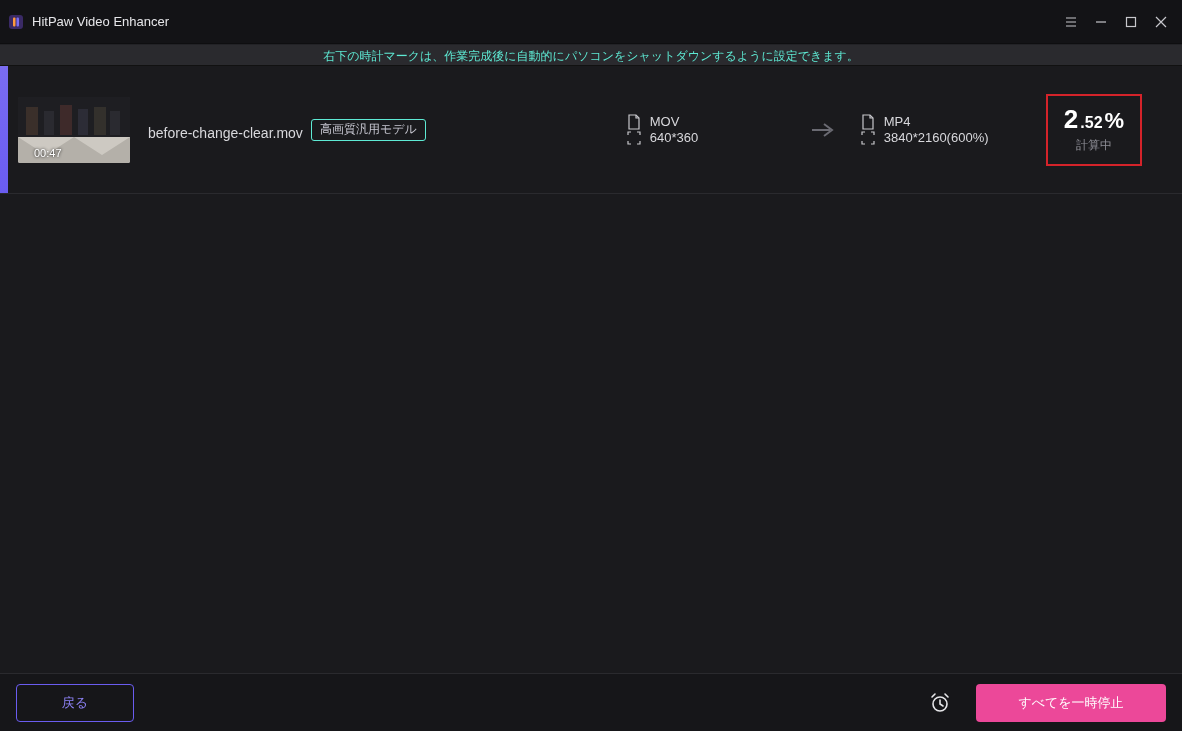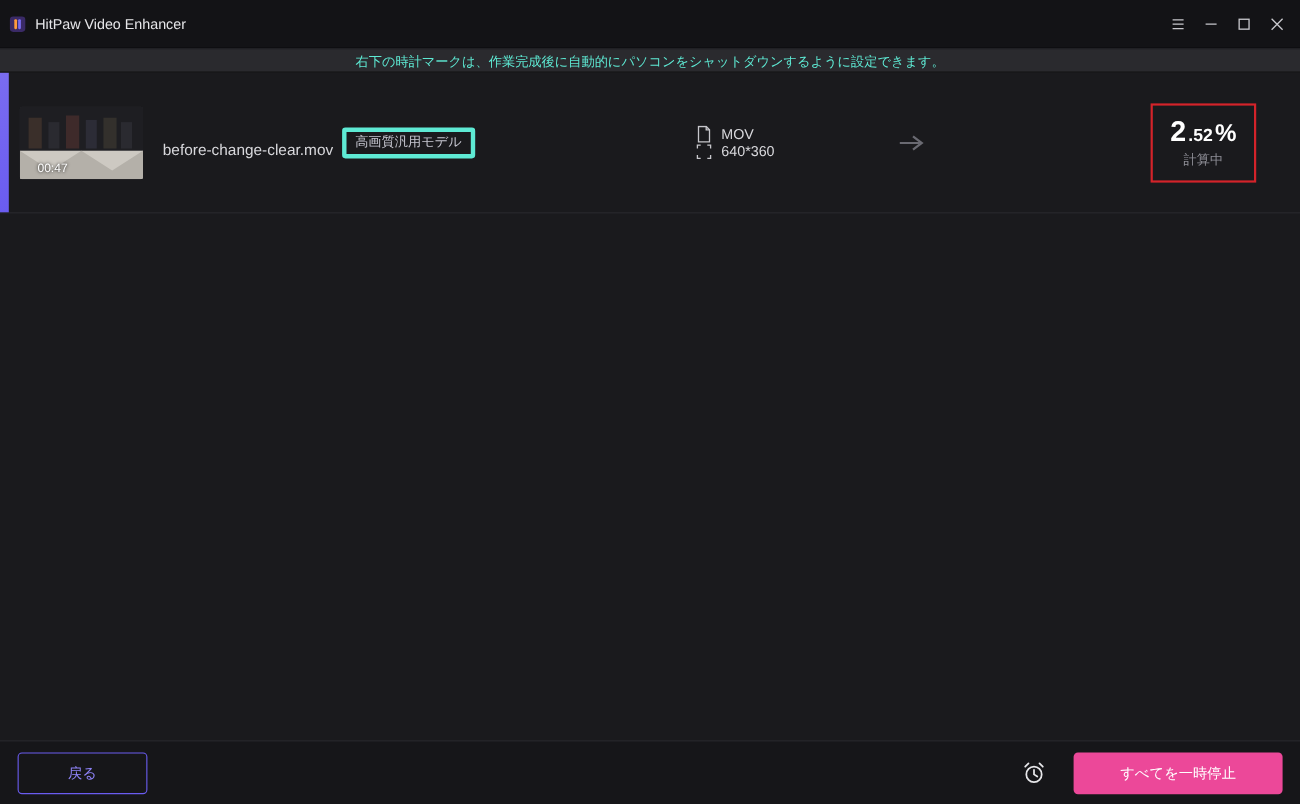--- a/index.html
+++ b/index.html
@@ -67,21 +67,21 @@
 }
 .thumb svg { width: 100%; height: 100%; display: block; }
 .thumb-time {
   position: absolute; left: 16px; bottom: 4px;
   font-size: 11px; color: #ffffff; text-shadow: 0 0 3px #000;
 }
 .file-col { display: flex; flex-direction: row; gap: 8px; align-items: flex-end; }
 .file-name { font-size: 14px; color: #d8d8dc; }
 .model-badge {
   display: inline-block;
-  border: 4px solid #5eead4;
+  border: 1px solid #5eead4;
   color: #c8c8d2;
   font-size: 12px;
   padding: 1px 8px 2px;
   border-radius: 3px;
   width: fit-content;
 }
 .spec-col { display: flex; flex-direction: column; margin-left: 200px; width: 160px;}
 .spec-row { display: flex; align-items: center; gap: 8px; color: #d8d8dc; font-size: 13px; }
 .spec-row .ico { width: 16px; height: 16px; color: #c7c7cc; display: inline-flex; }
 .arrow-col { margin: 0 24px; color: #6a6a72; display: flex; align-items: center; }
@@ -197,20 +197,39 @@
         <span>640*360</span>
       </div>
     </div>
 
     <div class="arrow-col">
       <svg viewBox="0 0 26 18">
           <path d="M2 9h18M14 3l8 6-8 6" fill="none" stroke="#6a6a72" stroke-width="2"></path>
         </svg>
     </div>
 
+    <div class="spec-col" style="margin-left:0;">
+      <div class="spec-row">
+        <span class="ico">
+          <svg viewBox="0 0 16 16">
+              <path d="M3 1h7l3 3v11H3z" fill="none" stroke="currentColor" stroke-width="1.2"></path>
+              <path d="M10 1v3h3" fill="none" stroke="currentColor" stroke-width="1.2"></path>
+            </svg>
+        </span>
+        <span>MP4</span>
+      </div>
+      <div class="spec-row">
+        <span class="ico">
+          <svg viewBox="0 0 16 16">
+              <path d="M2 5V2h3M14 5V2h-3M2 11v3h3M14 11v3h-3" fill="none" stroke="currentColor" stroke-width="1.2"></path>
+            </svg>
+        </span>
+        <span>3840*2160(600%)</span>
+      </div>
+    </div>
 
     <div class="progress-box">
       <div class="progress-value">
         <span class="int">2</span>
         <span class="dec">.52</span>
         <span class="pct">%</span>
       </div>
       <div class="progress-status">計算中</div>
     </div>
   </div>

